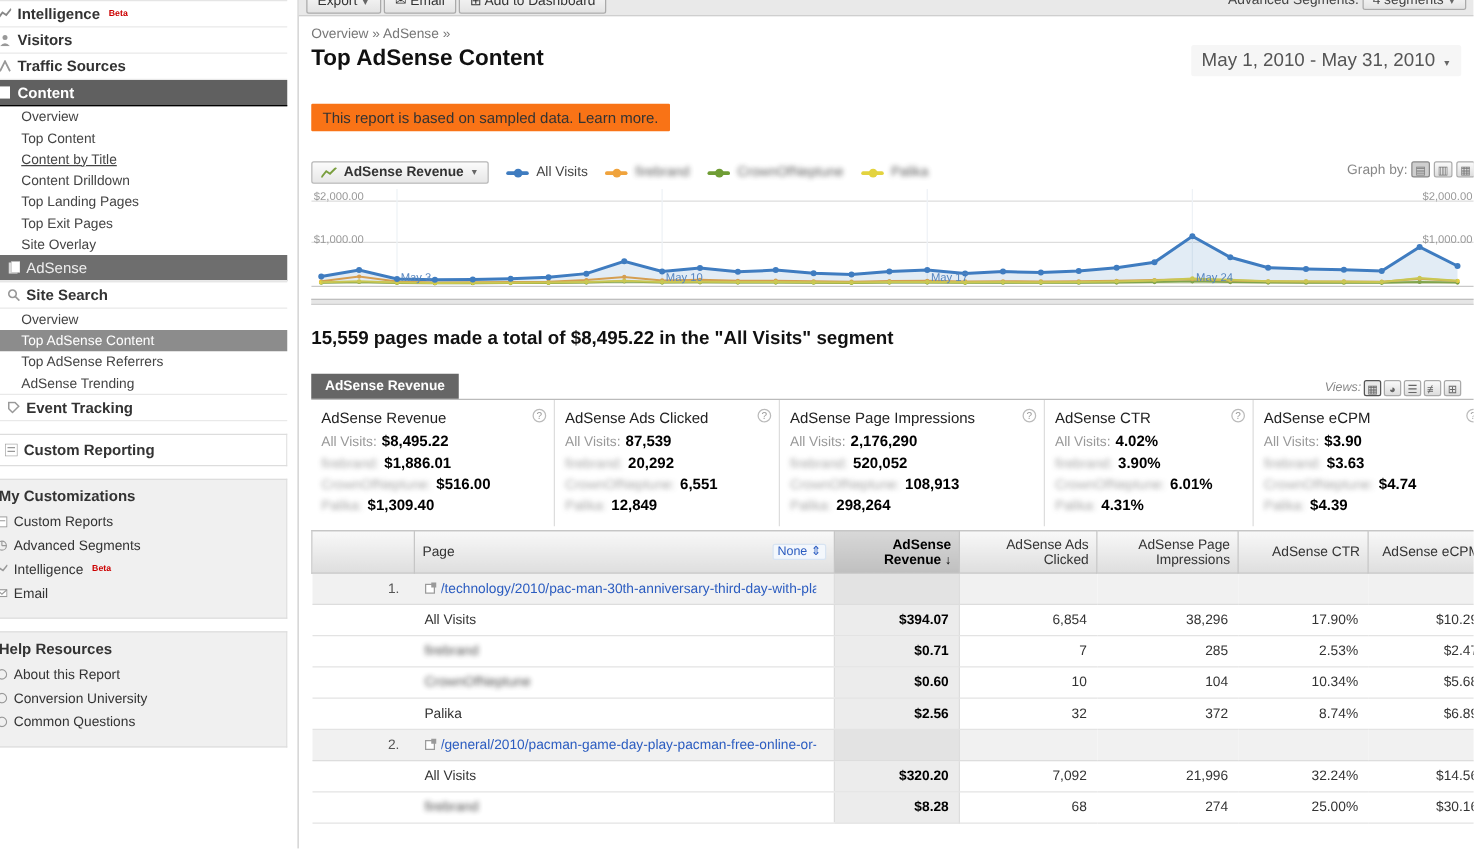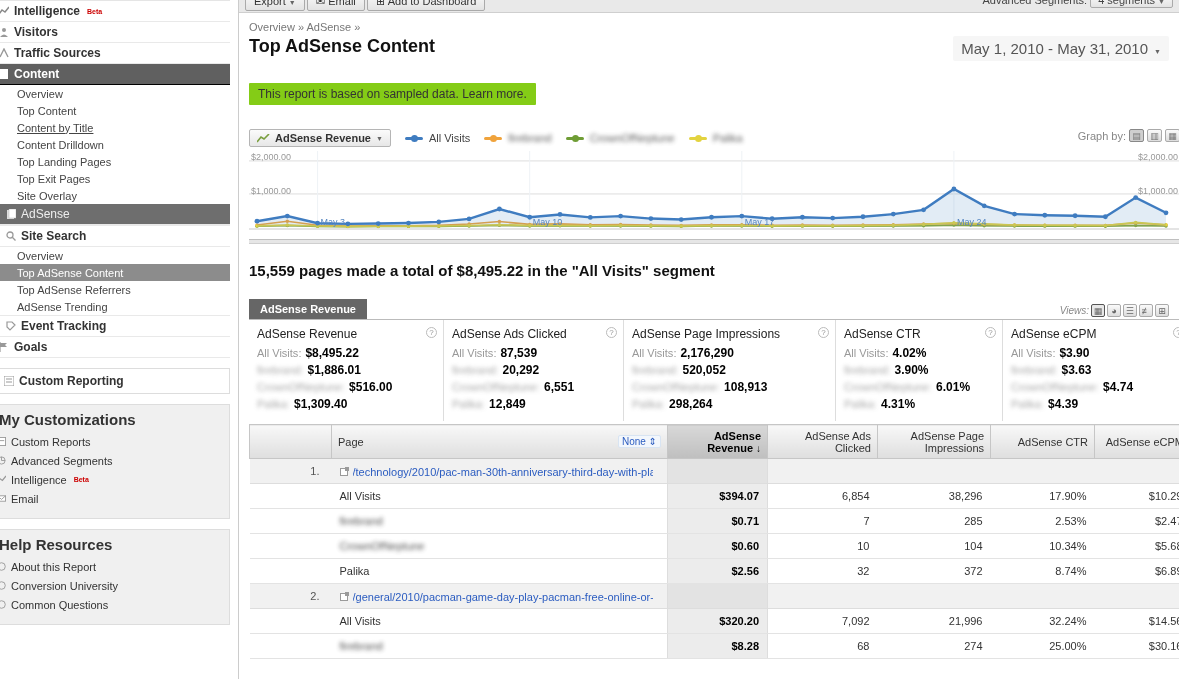--- a/index.html
+++ b/index.html
@@ -18,21 +18,21 @@
   .srow .sic { width:10px; height:10px; flex:0 0 10px; margin-left:-3px; color:#8a8a8a; }
   .srow.sub { padding-left:17px; border-bottom:none; font-size:11px; color:#444; padding-top:2.5px; padding-bottom:2.5px; }
   .srow.sub.und span { text-decoration:underline; }
   .bar { background:#606060; color:#fff !important; border-bottom:1px solid #000000; }
   .bar2 { background:#6e6e6e; color:#eee !important; }
   .barsel { background:#8c8c8c; color:#fff !important; }
   .beta { color:#c00; font-size:7px; font-weight:bold; vertical-align:super; margin-left:2px; }
   .sgap { height:10px; }
   .custrep { border:1px solid #ddd; border-left:none; background:#fff; padding:5px 4px; font-weight:bold; font-size:12px; display:flex; gap:5px; align-items:center; }
   .spanel { background:#f0f0f0; border:1px solid #ddd; border-left:none; margin:10px 0 0 -6px; padding:6px 8px 10px 14px; }
-  .spanel h4 { font-size:15px; margin-left:-9px; margin-bottom:4px; }
+  .spanel h4 { font-size:12px; margin-left:-9px; margin-bottom:4px; }
   .spanel .pitem { display:flex; gap:5px; align-items:center; padding:3.5px 0 3.5px 0; margin-left:-11px; color:#333; cursor:pointer; }
   .spanel .pitem .sic { width:9px; height:9px; flex:0 0 9px; color:#888; }
 
   
   #main { position:absolute; left:238px; top:0; width:941px; height:679px; border-left:1px solid #ccc; background:#fff; }
 
   
   #topbar { position:relative; height:13px; background:#e9e9e9; border-bottom:1px solid #cfcfcf; overflow:hidden; }
   .tbtn { position:absolute; top:-10px; height:21px; line-height:21px; padding:0 8px; font-size:11px; color:#333;
           background:linear-gradient(#fdfdfd,#e3e3e3); border:1px solid #aaa; border-radius:2px; cursor:pointer; white-space:nowrap; }
@@ -40,21 +40,21 @@
   #adv-seg .tpill { background:linear-gradient(#fdfdfd,#e3e3e3); border:1px solid #aaa; border-radius:2px; padding:1px 7px; cursor:pointer; }
   .caret { font-size:7px; color:#666; }
 
   #content { padding:8px 0 0 10px; }
   #breadcrumb { font-size:11px; color:#777; }
   #title-row { display:flex; justify-content:space-between; align-items:flex-start; margin-top:3px; padding-right:10px; }
   #page-title { font-size:18px; font-weight:bold; color:#111; }
   #daterange { background:#f6f6f6; border-radius:2px; padding:4px 8px; font-size:15px; color:#555; cursor:pointer; white-space:nowrap; }
   #daterange .caret { margin-left:6px; }
 
-  #notice { display:inline-block; margin-top:22px; background:#84cc16; padding:4px 9px; font-size:12px; color:#333; border-radius:1px; }
+  #notice { display:inline-block; margin-top:22px; background:#f97316; padding:4px 9px; font-size:12px; color:#333; border-radius:1px; }
   #notice a { color:#333; text-decoration:none; cursor:pointer; }
 
   
   #chart-module { margin-top:24px; width:931px; }
   #chart-head { display:flex; align-items:center; height:18px; font-size:11px; position:relative; }
   #metric-btn { display:flex; align-items:center; gap:5px; background:linear-gradient(#fbfbfb,#e7e7e7); border:1px solid #b5b5b5; border-radius:2px; padding:2px 7px; font-weight:bold; color:#333; cursor:pointer; }
   .legend { display:flex; align-items:center; gap:6px; margin-left:14px; cursor:pointer; }
   .sw { position:relative; width:18px; height:3px; border-radius:2px; }
   .sw::after { content:""; position:absolute; left:6px; top:-2px; width:7px; height:7px; border-radius:50%; background:inherit; }
   .legend span.lname { color:#444; }
@@ -182,27 +182,20 @@
           <span>Top AdSense Referrers</span>
         </div>
       <div class="srow sub">
           <span>AdSense Trending</span>
         </div>
       <div class="srow lvl1" style="padding-left:9px;border-top:1px solid #e9e9e9;">
         <svg class="sic" viewBox="0 0 10 10">
             <path d="M1,1 h5 l3,3 -5,5 -3,-3 z" fill="none" stroke="#999" stroke-width="1.2"></path>
           </svg>
         <span>Event Tracking</span>
-      </div>
-      <div class="srow lvl1">
-        <svg class="sic" viewBox="0 0 10 10">
-            <line x1="1" y1="0" x2="1" y2="10" stroke="#999" stroke-width="1.2"></line>
-            <path d="M1,1 h7 l-2,2 2,2 h-7 z" fill="#999"></path>
-          </svg>
-        <span>Goals</span>
       </div>
     </div>
 
     <div class="sgap"></div>
     <div class="custrep">
       <svg class="sic" style="width:10px;height:10px;" viewBox="0 0 10 10">
           <rect x="0" y="0" width="10" height="10" fill="none" stroke="#999"></rect>
           <line x1="2" y1="3" x2="8" y2="3" stroke="#999"></line>
           <line x1="2" y1="6" x2="8" y2="6" stroke="#999"></line>
         </svg>

